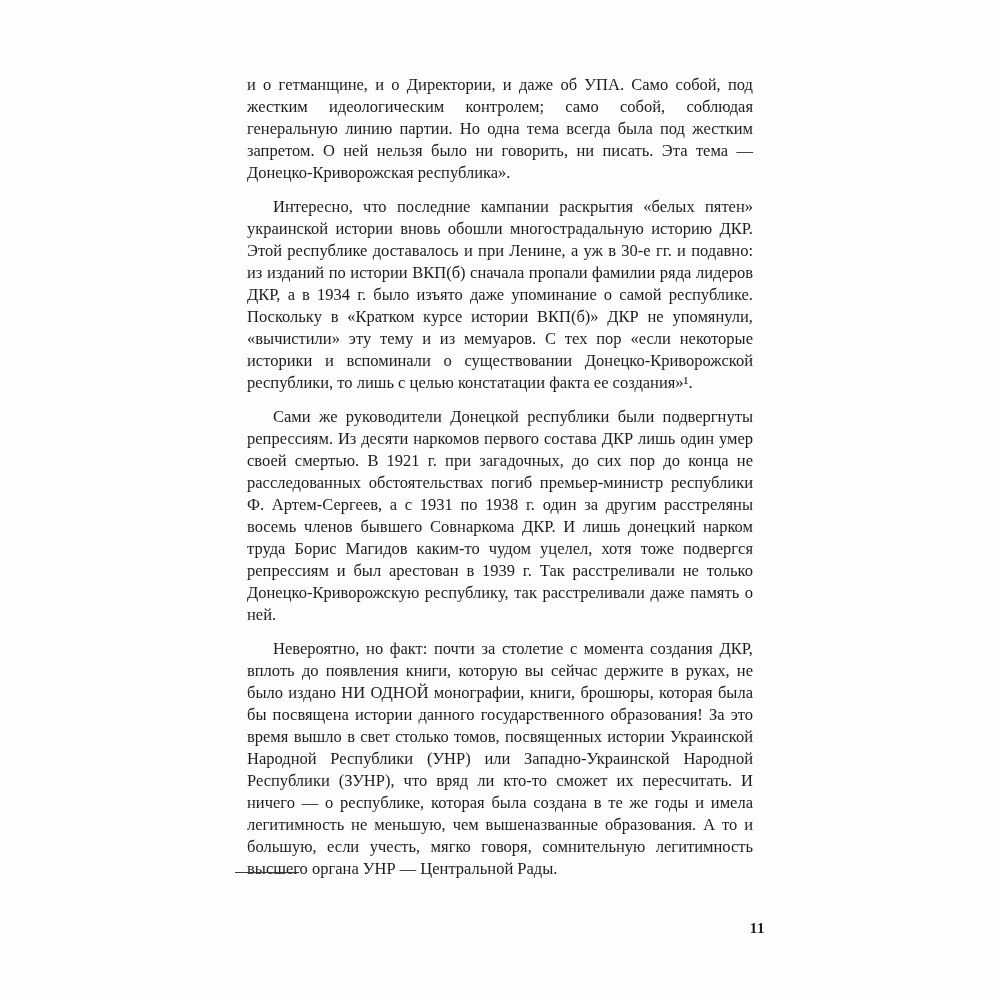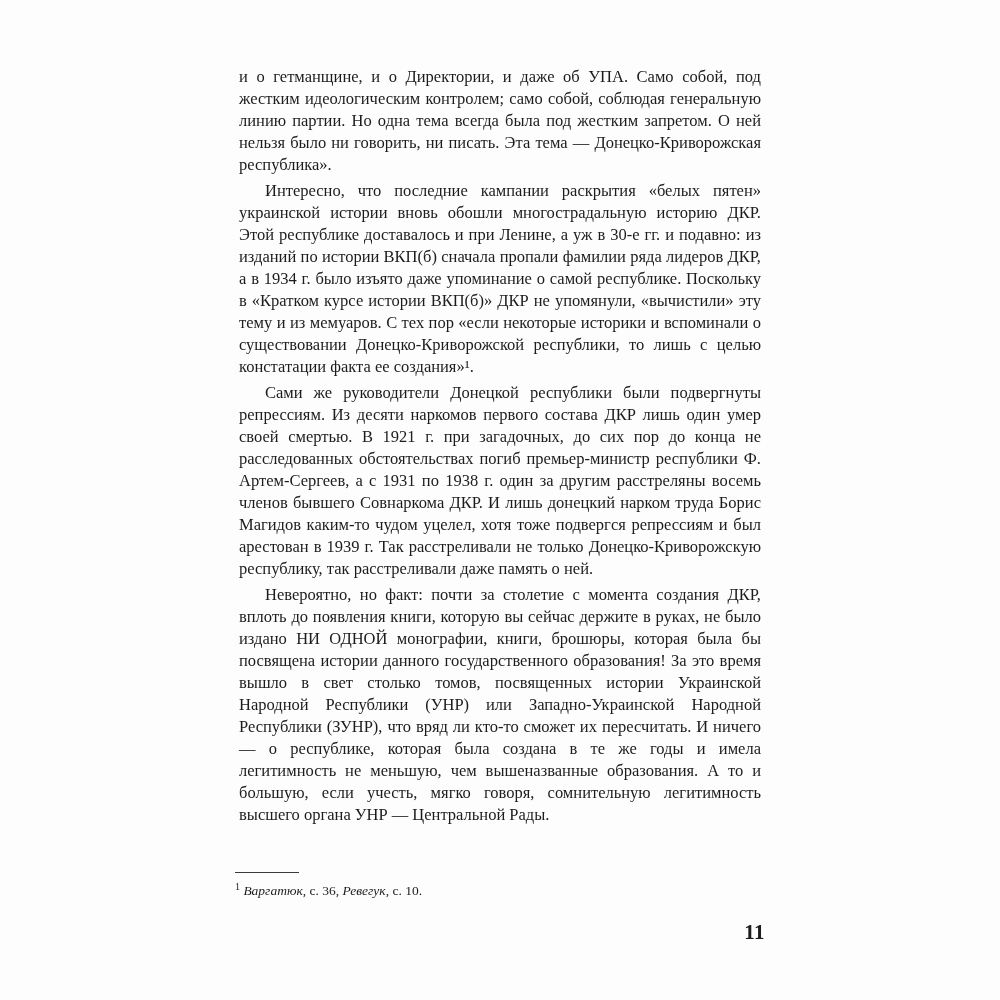--- a/index.html
+++ b/index.html
@@ -19,21 +19,21 @@
   .text-block {
     position: absolute;
     left: 235px;
     top: 62px;
     width: 530px;
     font-size: 16.5px;
     line-height: 22px;
     text-align: justify;
   }
   .text-block p {
-    margin: 4px;
+    margin: 12px;
     text-indent: 26px;
   }
   .text-block p.no-indent {
     text-indent: 0;
   }
   .footnote-block {
     position: absolute;
     left: 235px;
     top: 872px;
     width: 530px;
@@ -52,40 +52,36 @@
   }
   .footnote-text .italic {
     font-style: italic;
   }
   .page-number {
     position: absolute;
     left: 235px;
     top: 920px;
     width: 530px;
     text-align: right;
-    font-size: 21px;
+    font-size: 15px;
     font-weight: bold;
     letter-spacing: 0.5px;
   }
 </style>
 </head>
 <body>
 
 <div class="page">
 
   <div class="text-block">
     <p class="no-indent">и о гетманщине, и о Директории, и даже об УПА. Само собой, под жестким идеологическим контролем; само собой, соблюдая генеральную линию партии. Но одна тема всегда была под жестким запретом. О ней нельзя было ни говорить, ни писать. Эта тема — Донецко-Криворожская республика».</p>
     <p>Интересно, что последние кампании раскрытия «белых пятен» украинской истории вновь обошли многострадальную историю ДКР. Этой республике доставалось и при Ленине, а уж в 30-е гг. и подавно: из изданий по истории ВКП(б) сначала пропали фамилии ряда лидеров ДКР, а в 1934 г. было изъято даже упоминание о самой республике. Поскольку в «Кратком курсе истории ВКП(б)» ДКР не упомянули, «вычистили» эту тему и из мемуаров. С тех пор «если некоторые историки и вспоминали о существовании Донецко-Криворожской республики, то лишь с целью констатации факта ее создания»¹.</p>
     <p>Сами же руководители Донецкой республики были подвергнуты репрессиям. Из десяти наркомов первого состава ДКР лишь один умер своей смертью. В 1921 г. при загадочных, до сих пор до конца не расследованных обстоятельствах погиб премьер-министр республики Ф. Артем-Сергеев, а с 1931 по 1938 г. один за другим расстреляны восемь членов бывшего Совнаркома ДКР. И лишь донецкий нарком труда Борис Магидов каким-то чудом уцелел, хотя тоже подвергся репрессиям и был арестован в 1939 г. Так расстреливали не только Донецко-Криворожскую республику, так расстреливали даже память о ней.</p>
     <p>Невероятно, но факт: почти за столетие с момента создания ДКР, вплоть до появления книги, которую вы сейчас держите в руках, не было издано НИ ОДНОЙ монографии, книги, брошюры, которая была бы посвящена истории данного государственного образования! За это время вышло в свет столько томов, посвященных истории Украинской Народной Республики (УНР) или Западно-Украинской Народной Республики (ЗУНР), что вряд ли кто-то сможет их пересчитать. И ничего — о республике, которая была создана в те же годы и имела легитимность не меньшую, чем вышеназванные образования. А то и большую, если учесть, мягко говоря, сомнительную легитимность высшего органа УНР — Центральной Рады.</p>
   </div>
 
   <div class="footnote-block">
     <hr class="footnote-separator">
-    <div class="footnote-text">
-      <sup>1</sup>
-      <span class="italic">Варгатюк</span><span>, с. 36, </span><span class="italic">Ревегук</span><span>, с. 10.</span>
-    </div>
   </div>
 
   <div class="page-number">11</div>
 
 </div>
 
 </body></html>

